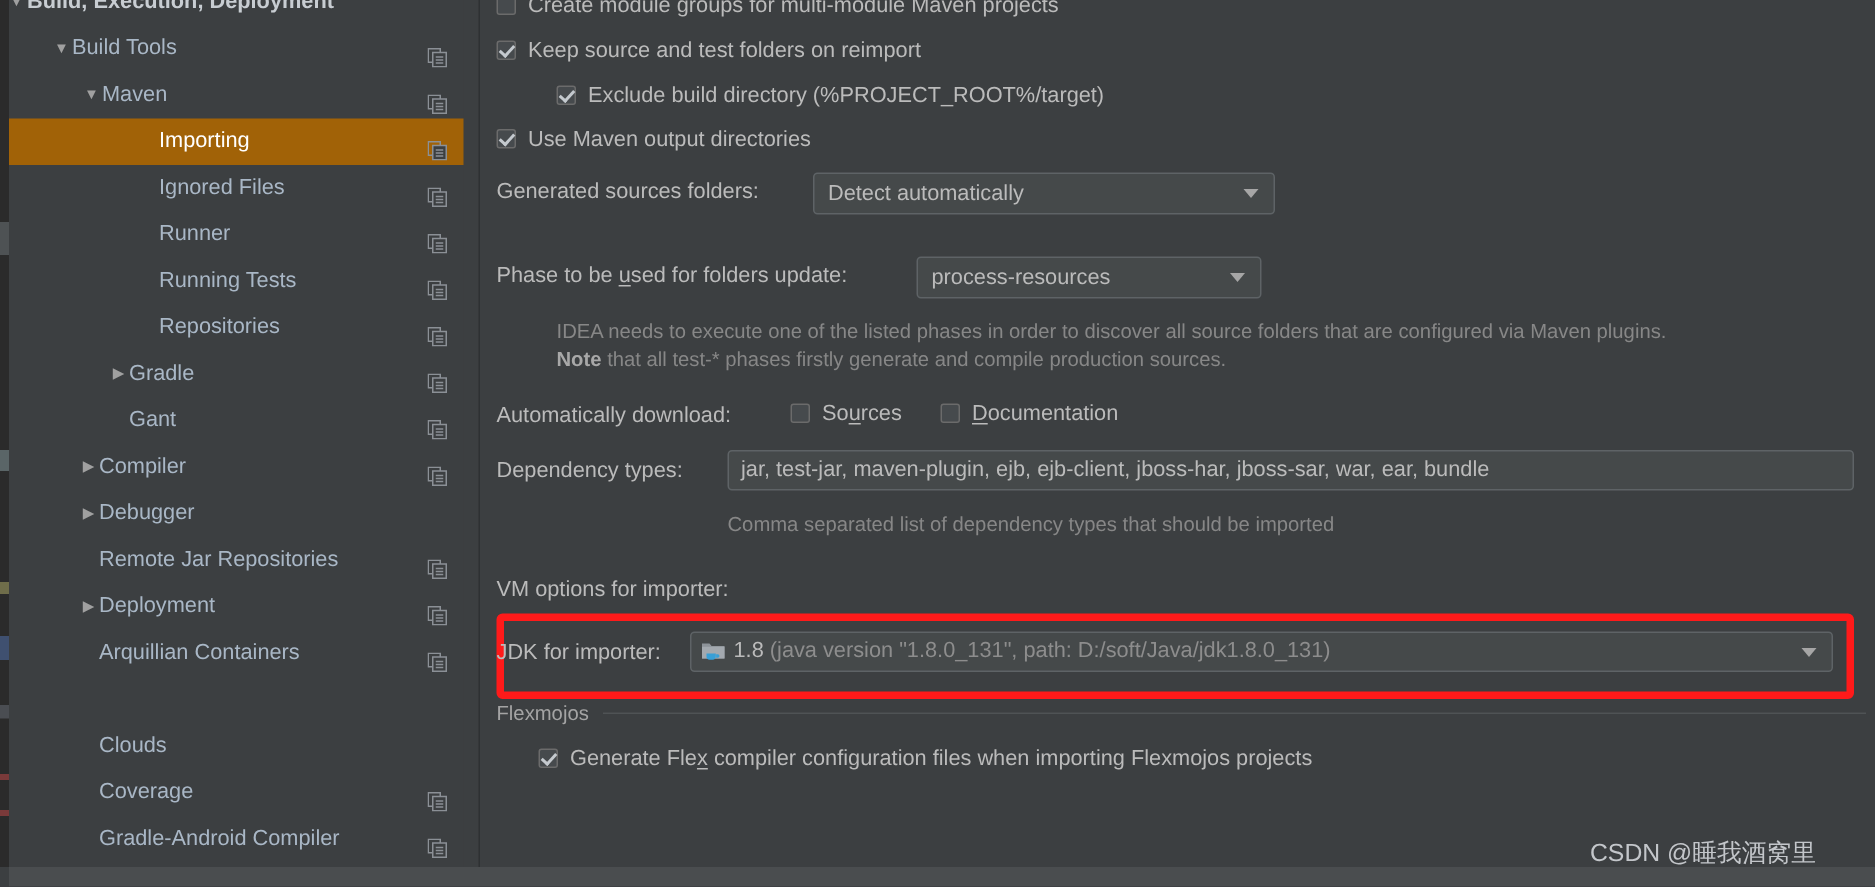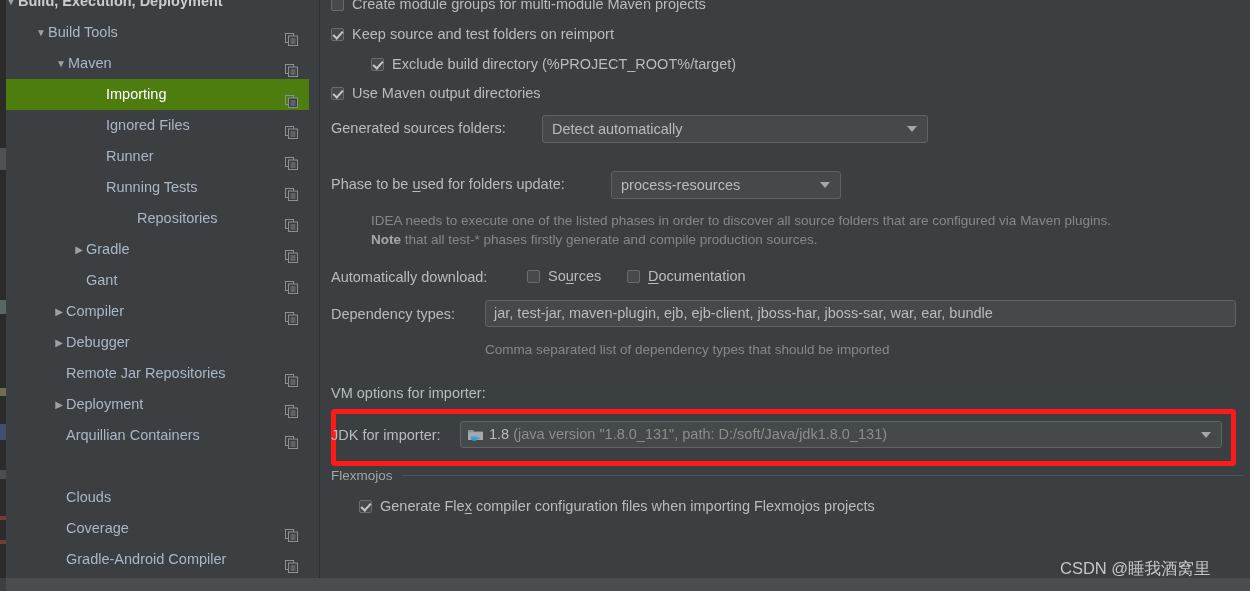--- a/index.html
+++ b/index.html
@@ -13,21 +13,21 @@
   
   #editor-sliver{position:absolute;left:0;top:0;width:6px;height:591px;background:#2b2b2b;}
   #editor-sliver .flk{position:absolute;left:0;width:6px;}
 
   
   #dialog{position:absolute;left:6px;top:0;width:1244px;height:578px;background:#3c3f41;}
 
   
   #sidebar{position:absolute;left:0;top:0;width:311px;height:578px;background:#3c3f41;overflow:hidden;}
   .tree-row{position:relative;height:31px;line-height:31px;white-space:nowrap;color:#a9b7c6;}
-  .tree-row.sel{background:#4d7c0f;color:#ffffff;}
+  .tree-row.sel{background:#a16207;color:#ffffff;}
   .tree-row.sel .tlabel{color:#ffffff;}
   .tlabel{position:absolute;top:0;}
   .tlabel.bold{font-weight:bold;color:#c8cdd2;}
   .arrow{position:absolute;top:0;width:14px;text-align:center;font-size:10px;color:#a0a0a0;}
   .copy-icon{position:absolute;right:19px;top:9px;width:13px;height:13px;}
 
   #sb-scroll-track{position:absolute;left:303px;top:0;width:9px;height:578px;background:#3c3f41;}
   #sb-scroll-thumb{position:absolute;left:304px;top:0px;width:7px;height:530px;background:#6b7078;border-radius:1px;}
   #sb-divider{position:absolute;left:313px;top:0;width:1px;height:578px;background:#2e3133;}
 
@@ -142,21 +142,21 @@
       </div>
       <div class="tree-row" style="top: 172px; position: absolute; left: 0px; right: 0px;">
         <span class="tlabel" style="left: 100px;">Running Tests</span>
         <span class="copy-icon"><svg viewBox="0 0 13 13" xmlns="http://www.w3.org/2000/svg">
             <rect x="0.5" y="0.5" width="8" height="9" fill="none" stroke="#8b9096"></rect>
             <rect x="3.5" y="3.0" width="9" height="9.5" fill="#3c3f41" stroke="#8b9096"></rect>
             <path d="M5.5 6 h5 M5.5 8 h5 M5.5 10 h5" stroke="#8b9096" stroke-width="0.9"></path>
           </svg></span>
       </div>
       <div class="tree-row" style="top: 203px; position: absolute; left: 0px; right: 0px;">
-        <span class="tlabel" style="left: 100px; margin-left: 31px;">Repositories</span>
+        <span class="tlabel" style="left: 100px;">Repositories</span>
         <span class="copy-icon"><svg viewBox="0 0 13 13" xmlns="http://www.w3.org/2000/svg">
             <rect x="0.5" y="0.5" width="8" height="9" fill="none" stroke="#8b9096"></rect>
             <rect x="3.5" y="3.0" width="9" height="9.5" fill="#3c3f41" stroke="#8b9096"></rect>
             <path d="M5.5 6 h5 M5.5 8 h5 M5.5 10 h5" stroke="#8b9096" stroke-width="0.9"></path>
           </svg></span>
       </div>
       <div class="tree-row" style="top: 234px; position: absolute; left: 0px; right: 0px;">
         <span class="arrow" style="left: 66px;">▶</span>
         <span class="tlabel" style="left: 80px;">Gradle</span>
         <span class="copy-icon"><svg viewBox="0 0 13 13" xmlns="http://www.w3.org/2000/svg">
@@ -248,21 +248,21 @@
 
     <div class="row" style="left:11px;top:56px;padding-left:40px;">
       <span class="cb on" id="cb-excl"></span><span class="cb-label">Exclude build directory (%PROJECT_ROOT%/target)</span>
     </div>
 
     <div class="row" style="left:11px;top:85px;">
       <span class="cb on" id="cb-out"></span><span class="cb-label">Use Maven output directories</span>
     </div>
 
     <div class="row lbl" style="left:11px;top:120px;">Generated sources folders:</div>
-    <div class="combo" style="left:222px;top:115px;width:386px;height:28px;line-height:26px;">
+    <div class="combo" style="left:222px;top:115px;width:308px;height:28px;line-height:26px;">
       <span class="ctext">Detect automatically</span>
       <span class="carrow"></span>
     </div>
 
     <div class="row lbl" style="left:11px;top:176px;">Phase to be <span class="mn">u</span>sed for folders update:</div>
     <div class="combo" style="left:291px;top:171px;width:230px;height:28px;line-height:26px;">
       <span class="ctext">process-resources</span>
       <span class="carrow"></span>
     </div>
 

